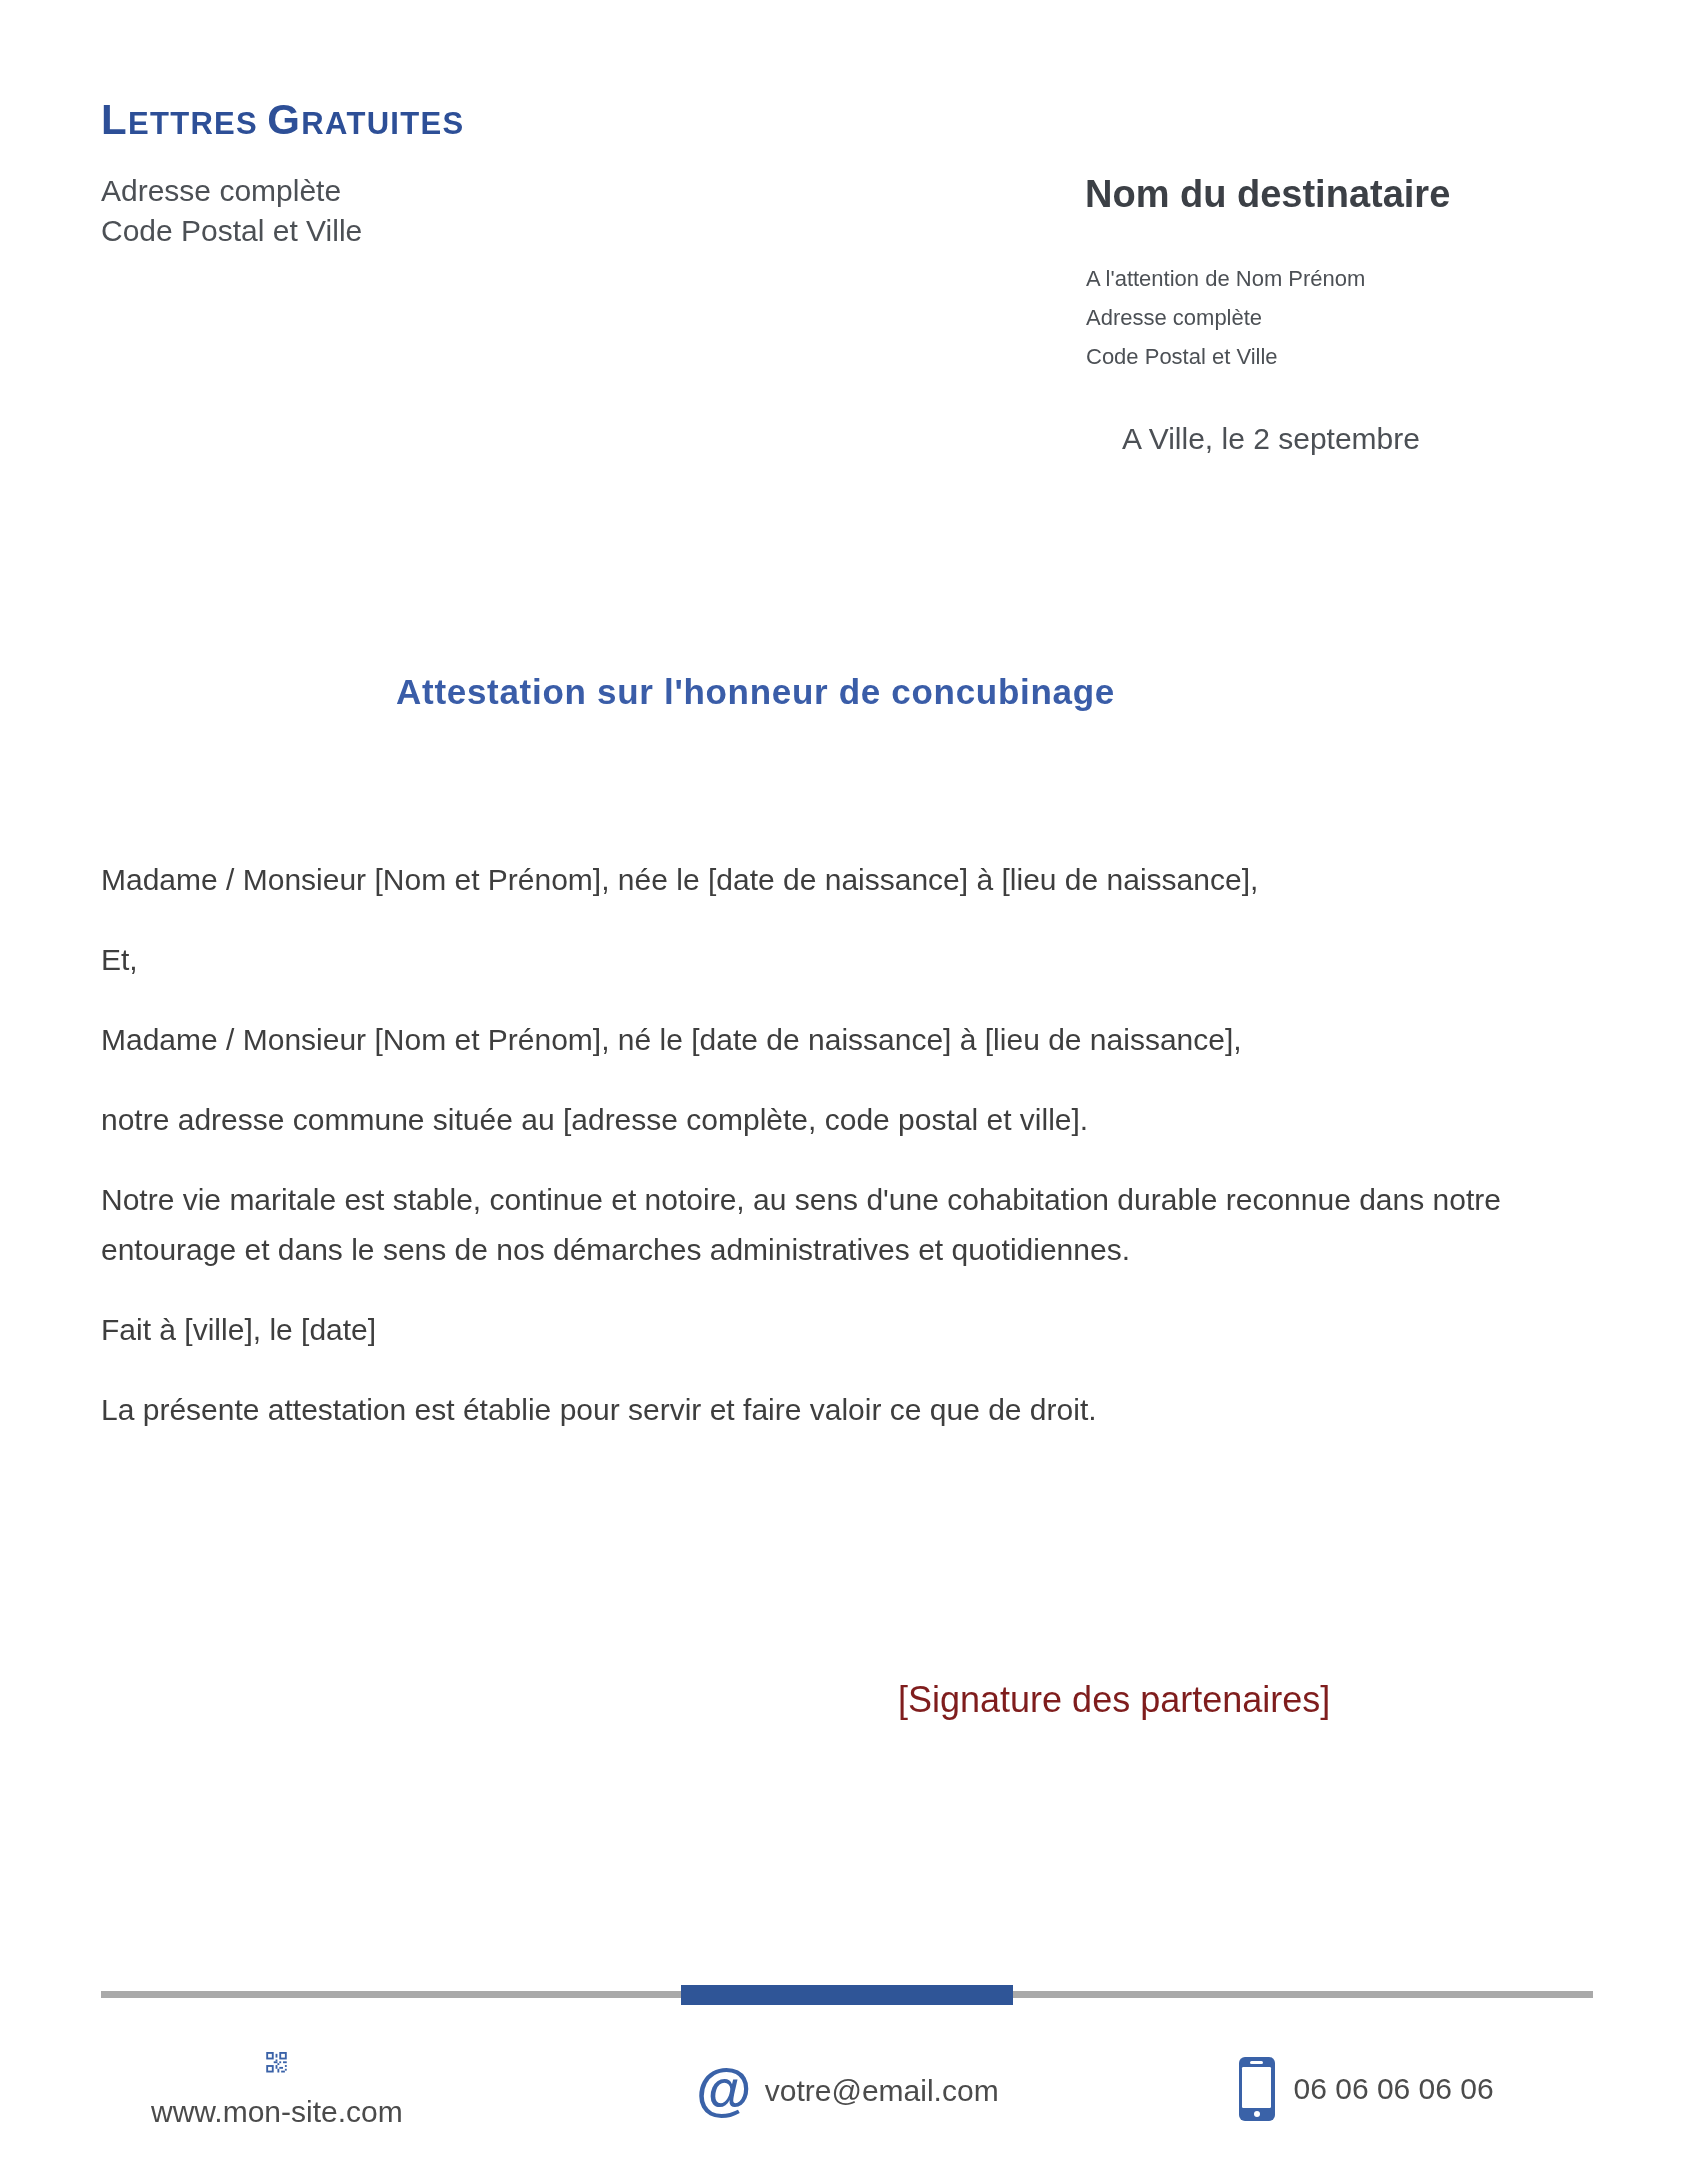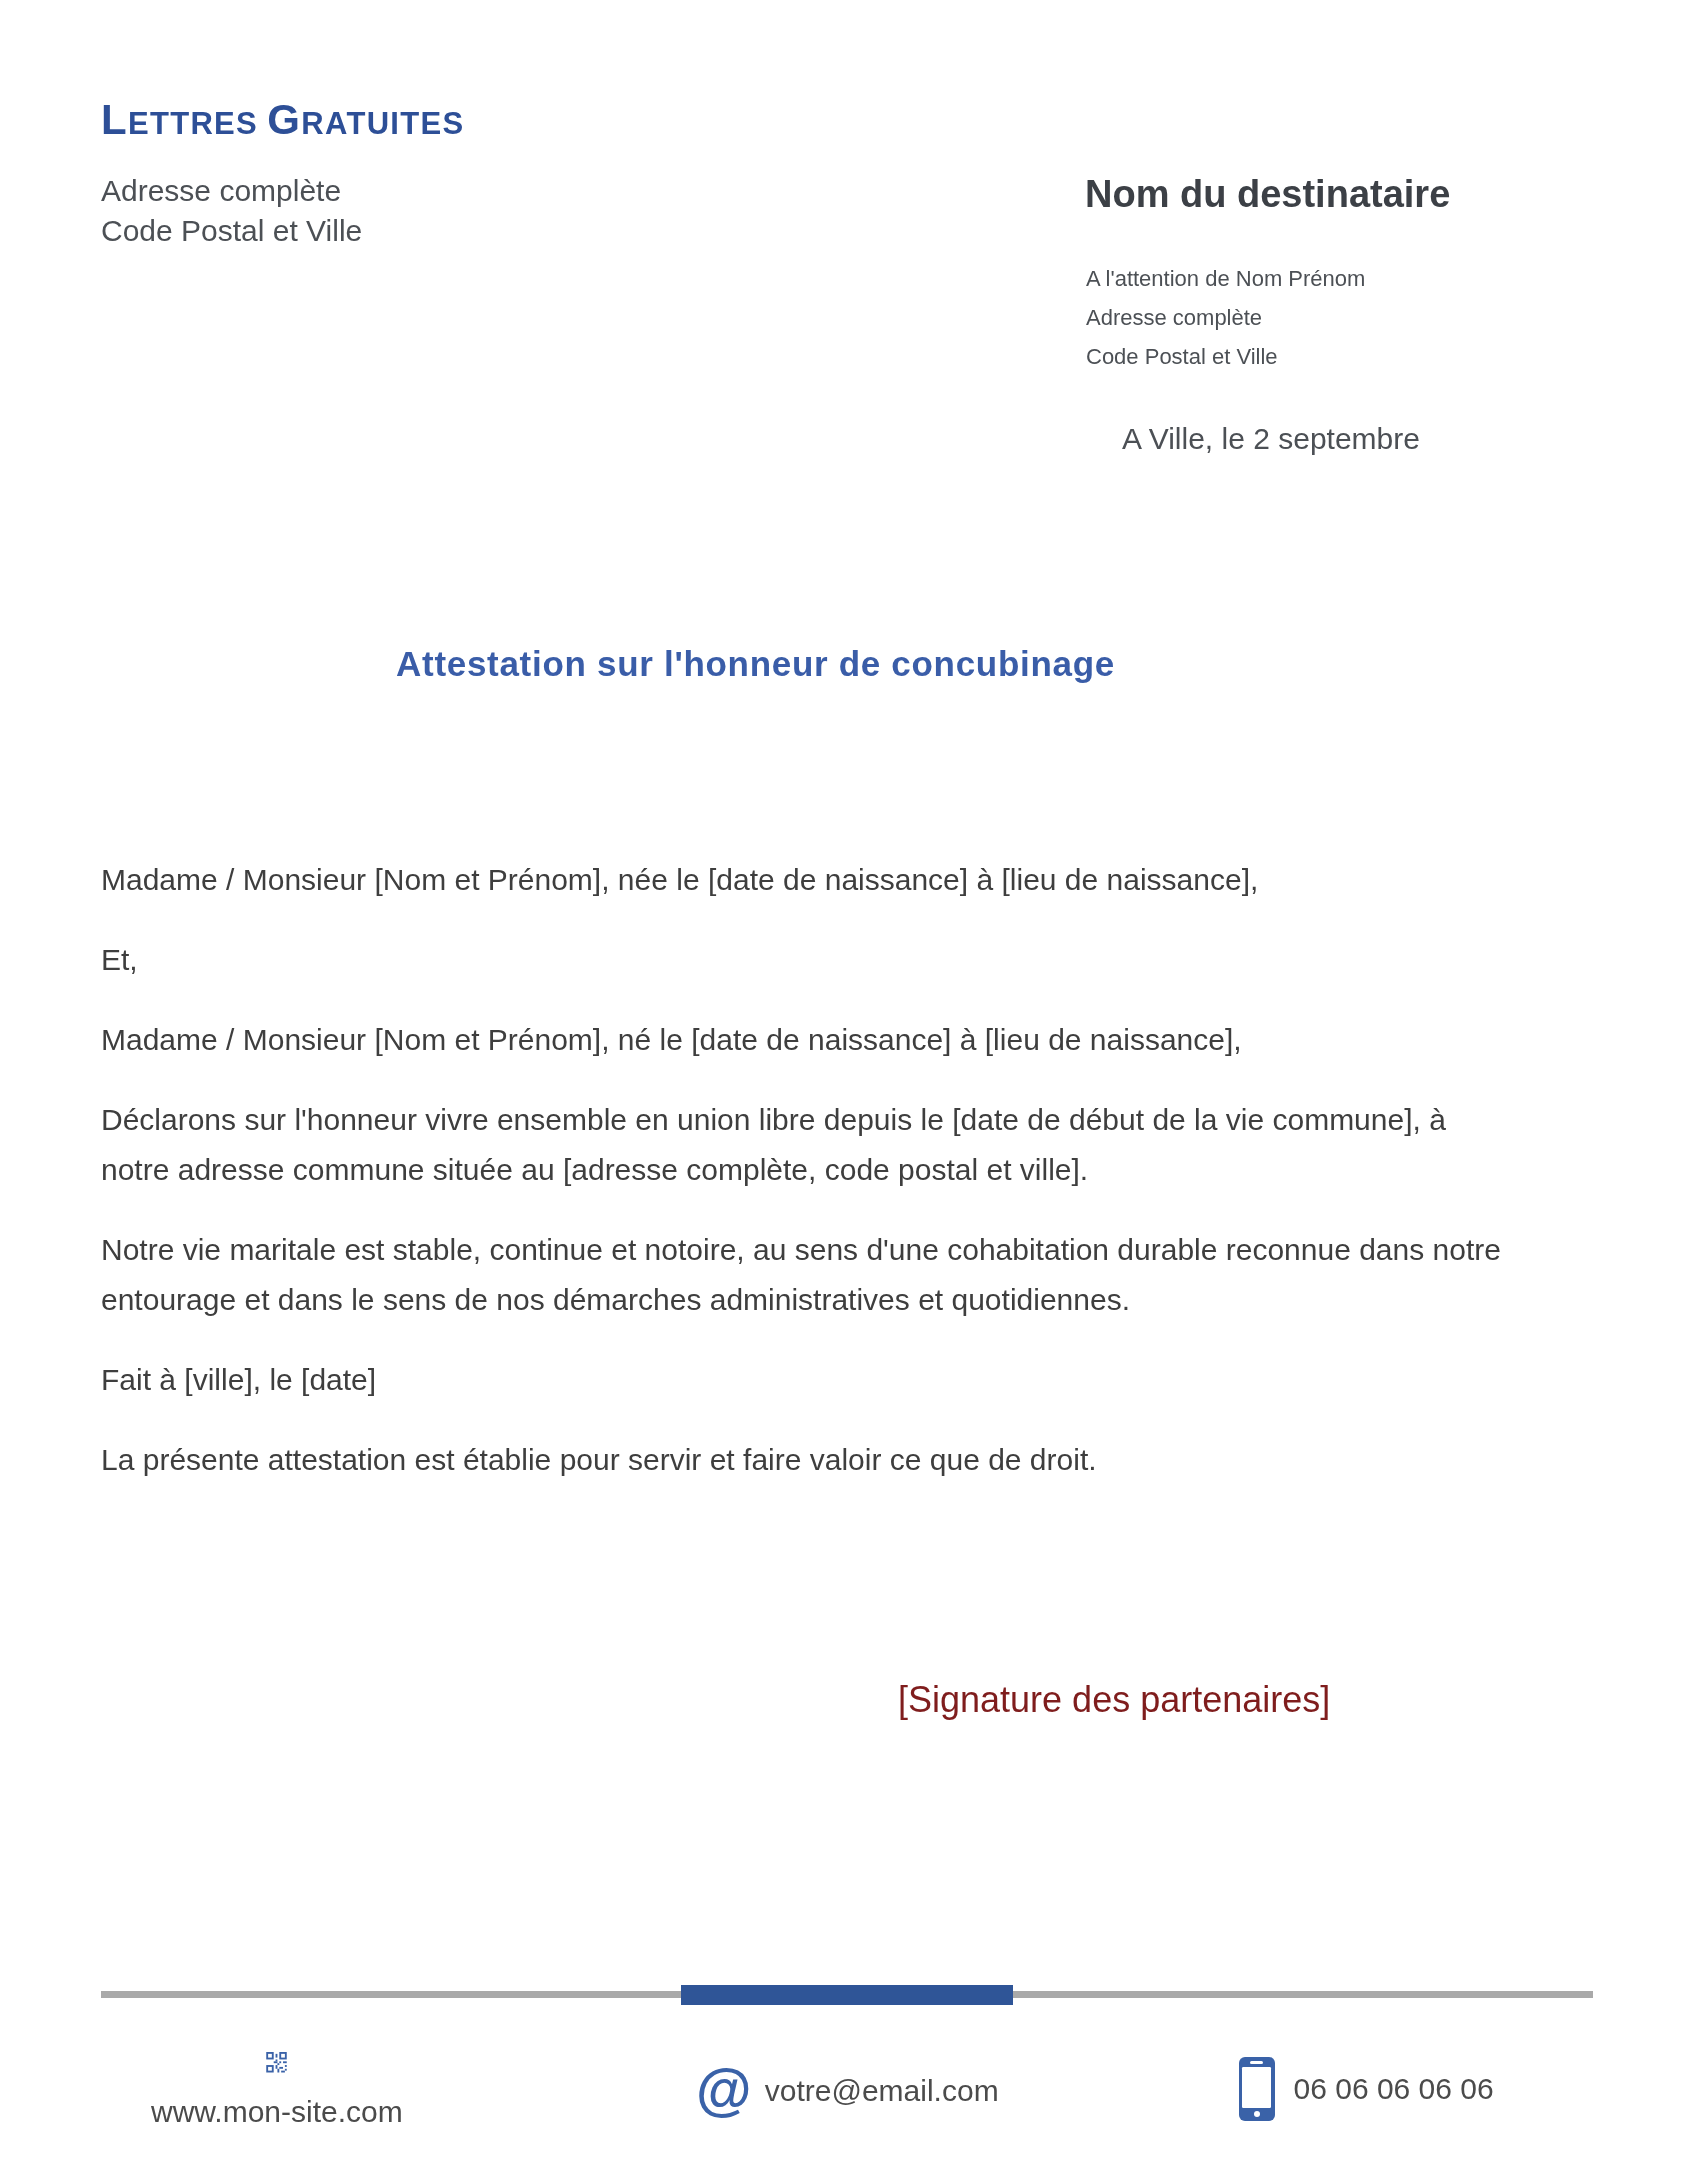--- a/index.html
+++ b/index.html
@@ -33,21 +33,21 @@
     position:absolute;left:1086px;top:259px;
     font-size:22px;line-height:39px;color:#4c5055;
     white-space:nowrap;
   }
   .date-line{
     position:absolute;left:1086px;top:422px;
     font-size:30px;color:#4c5055;white-space:nowrap;margin-left:36px;
   }
   
   .letter-title{
-    position:absolute;left:0;top:644px;width:1511px;
+    position:absolute;left:0;top:672px;width:1511px;
     text-align:center;
     font-size:35px;font-weight:700;letter-spacing:0.7px;
     color:#3a5da8;white-space:nowrap;
   }
   
   .body-text{
     position:absolute;left:101px;top:855px;width:1495px;
     font-size:30px;color:#3e3e3e;
   }
   .body-text .para{margin:0 0 30px 0;}
@@ -122,21 +122,20 @@
     <div class="para">
       <div class="line">Madame / Monsieur [Nom et Prénom], née le [date de naissance] à [lieu de naissance],</div>
     </div>
     <div class="para">
       <div class="line">Et,</div>
     </div>
     <div class="para">
       <div class="line">Madame / Monsieur [Nom et Prénom], né le [date de naissance] à [lieu de naissance],</div>
     </div>
     <div class="para">
-      <div class="line">Déclarons sur l'honneur vivre ensemble en union libre depuis le [date de début de la vie commune], à</div>
       <div class="line">notre adresse commune située au [adresse complète, code postal et ville].</div>
     </div>
     <div class="para">
       <div class="line">Notre vie maritale est stable, continue et notoire, au sens d'une cohabitation durable reconnue dans notre</div>
       <div class="line">entourage et dans le sens de nos démarches administratives et quotidiennes.</div>
     </div>
     <div class="para">
       <div class="line">Fait à [ville], le [date]</div>
     </div>
     <div class="para">

